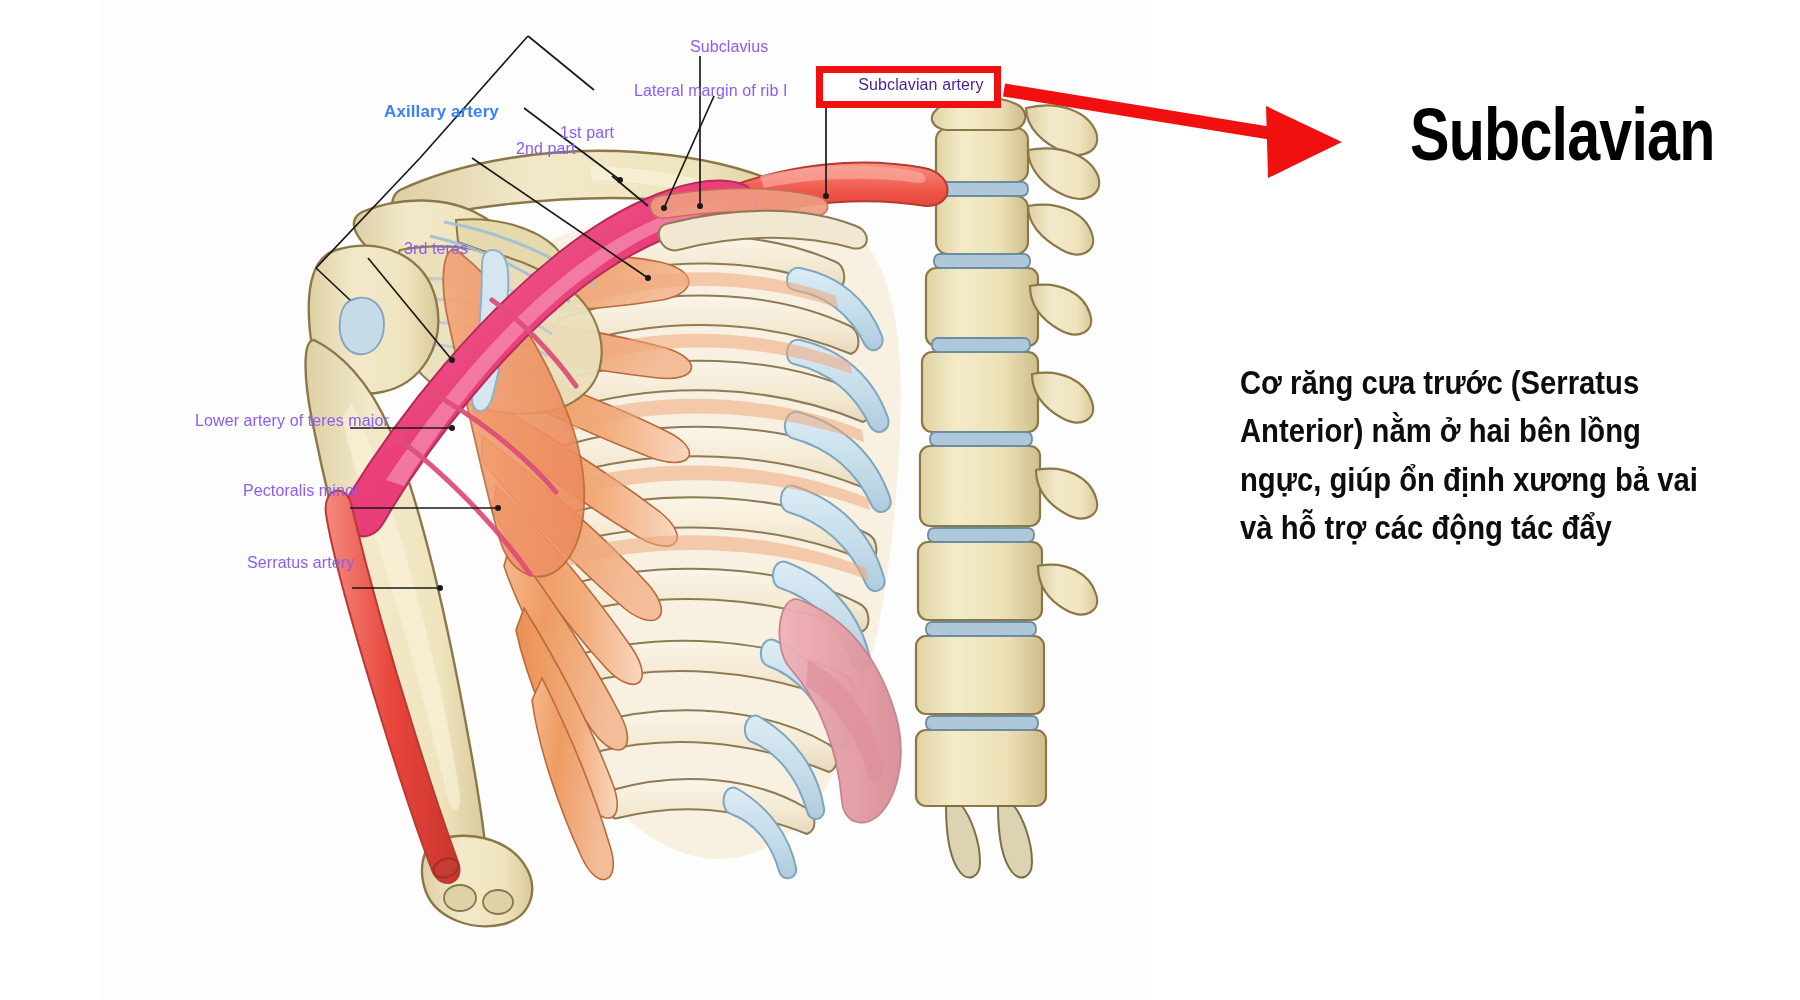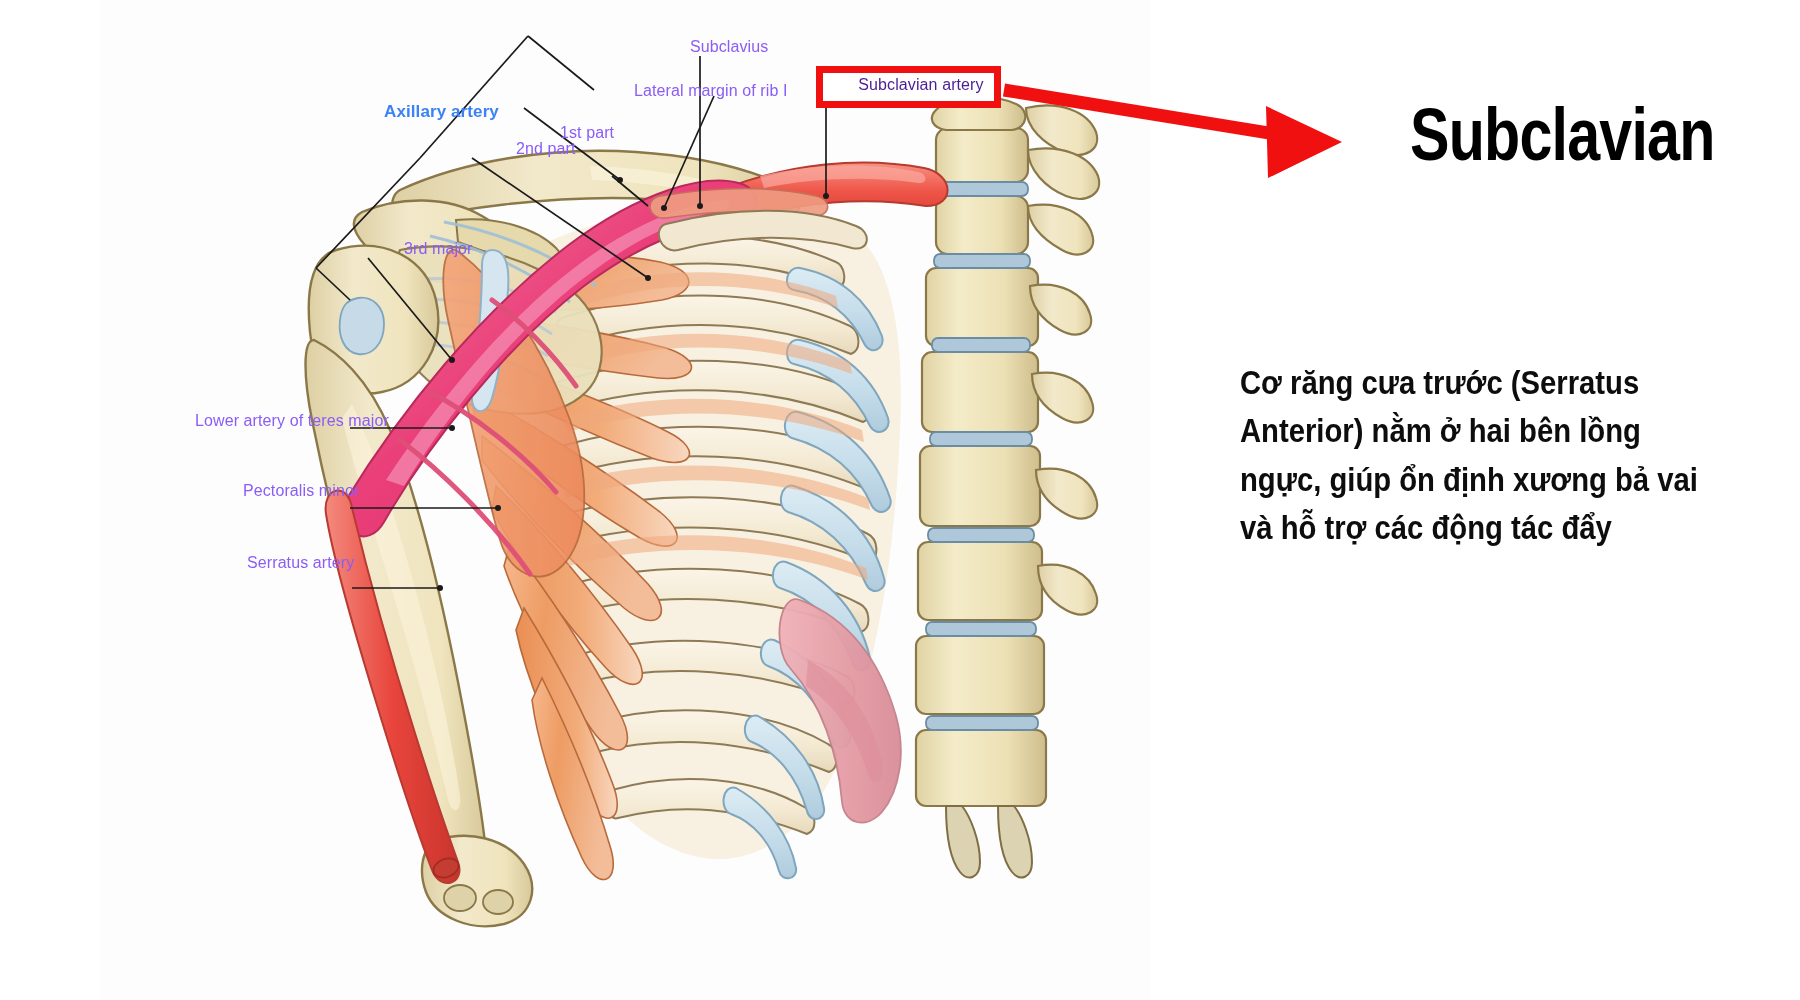--- a/index.html
+++ b/index.html
@@ -354,21 +354,21 @@
         <circle cx="726" cy="196" r="3"></circle>
         <circle cx="600" cy="206" r="3"></circle>
         <circle cx="564" cy="208" r="3"></circle>
       </g>
     </svg>
   </div>
 
   <div class="lbl red" style="left:384px;top:102px;">Axillary artery</div>
   <div class="lbl" style="left:560px;top:80px;margin-top:44px;">1st part</div>
   <div class="lbl" style="left:516px;top:140px;">2nd part</div>
-  <div class="lbl" style="left:404px;top:240px;">3rd major</div>
+  <div class="lbl" style="left:404px;top:240px;">3rd teres</div>
   <div class="lbl" style="left:634px;top:82px;">Lateral margin of rib I</div>
   <div class="lbl" style="left:690px;top:38px;">Subclavius</div>
   <div class="lbl" style="left:195px;top:412px;">Lower artery of teres major</div>
   <div class="lbl" style="left:243px;top:482px;">Pectoralis minor</div>
   <div class="lbl" style="left:247px;top:554px;">Serratus artery</div>
 
   <div class="redbox"></div>
   <div class="redbox-label">Subclavian artery</div>
 
   <svg class="arrow-layer" viewBox="0 0 1800 1000" xmlns="http://www.w3.org/2000/svg">

